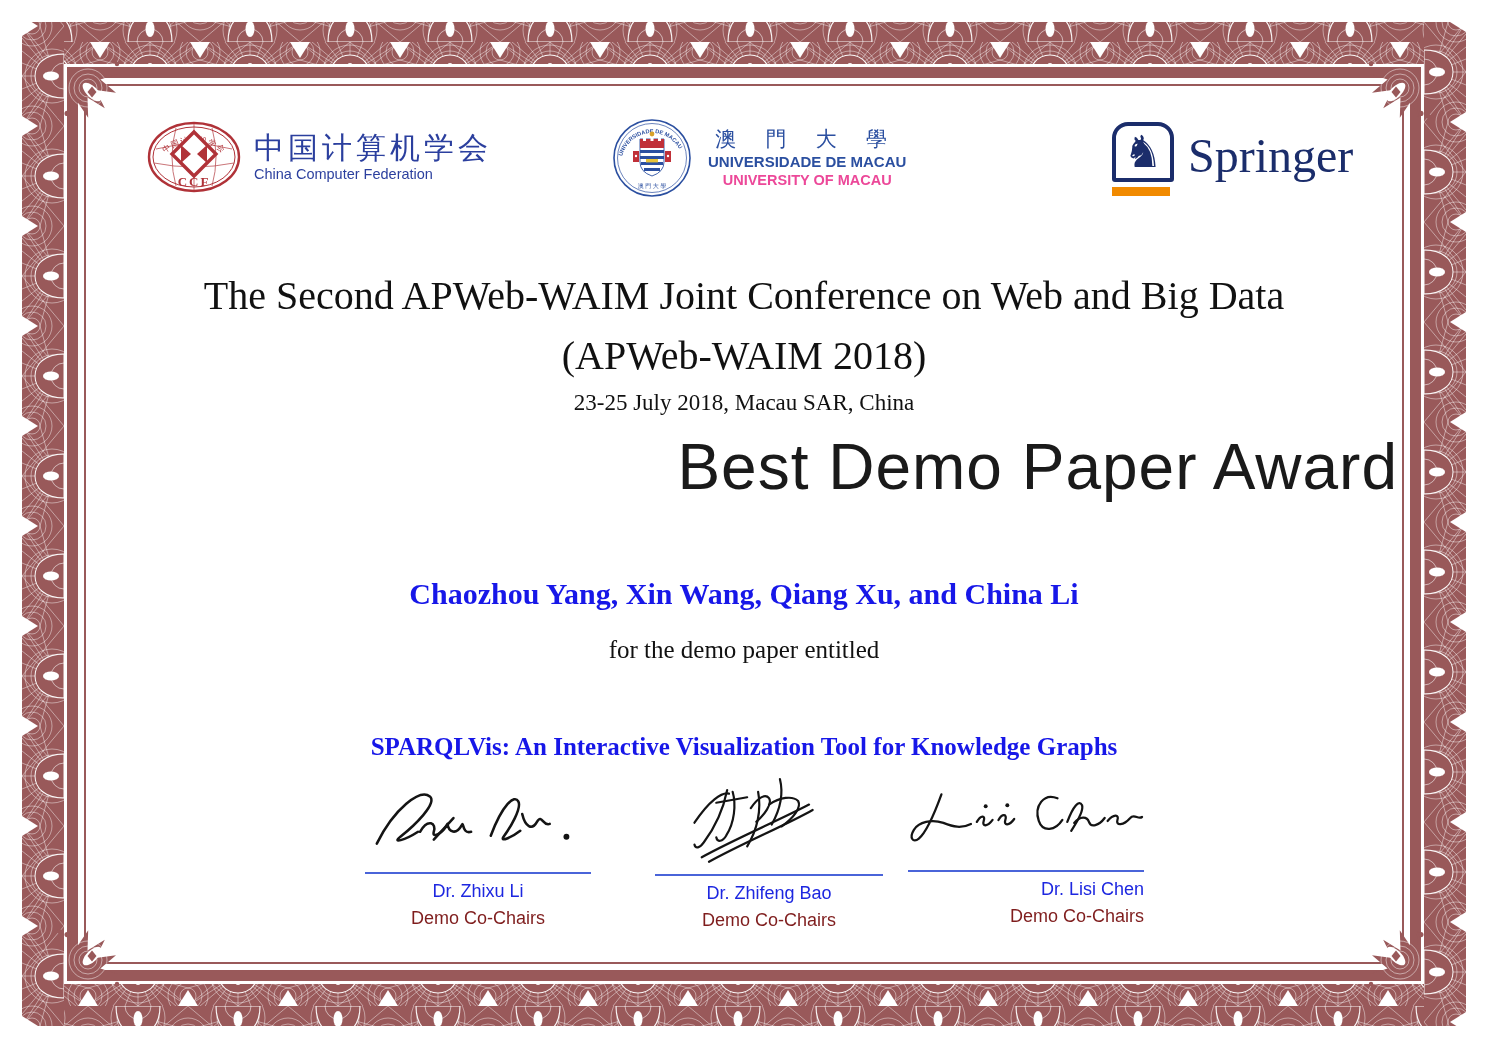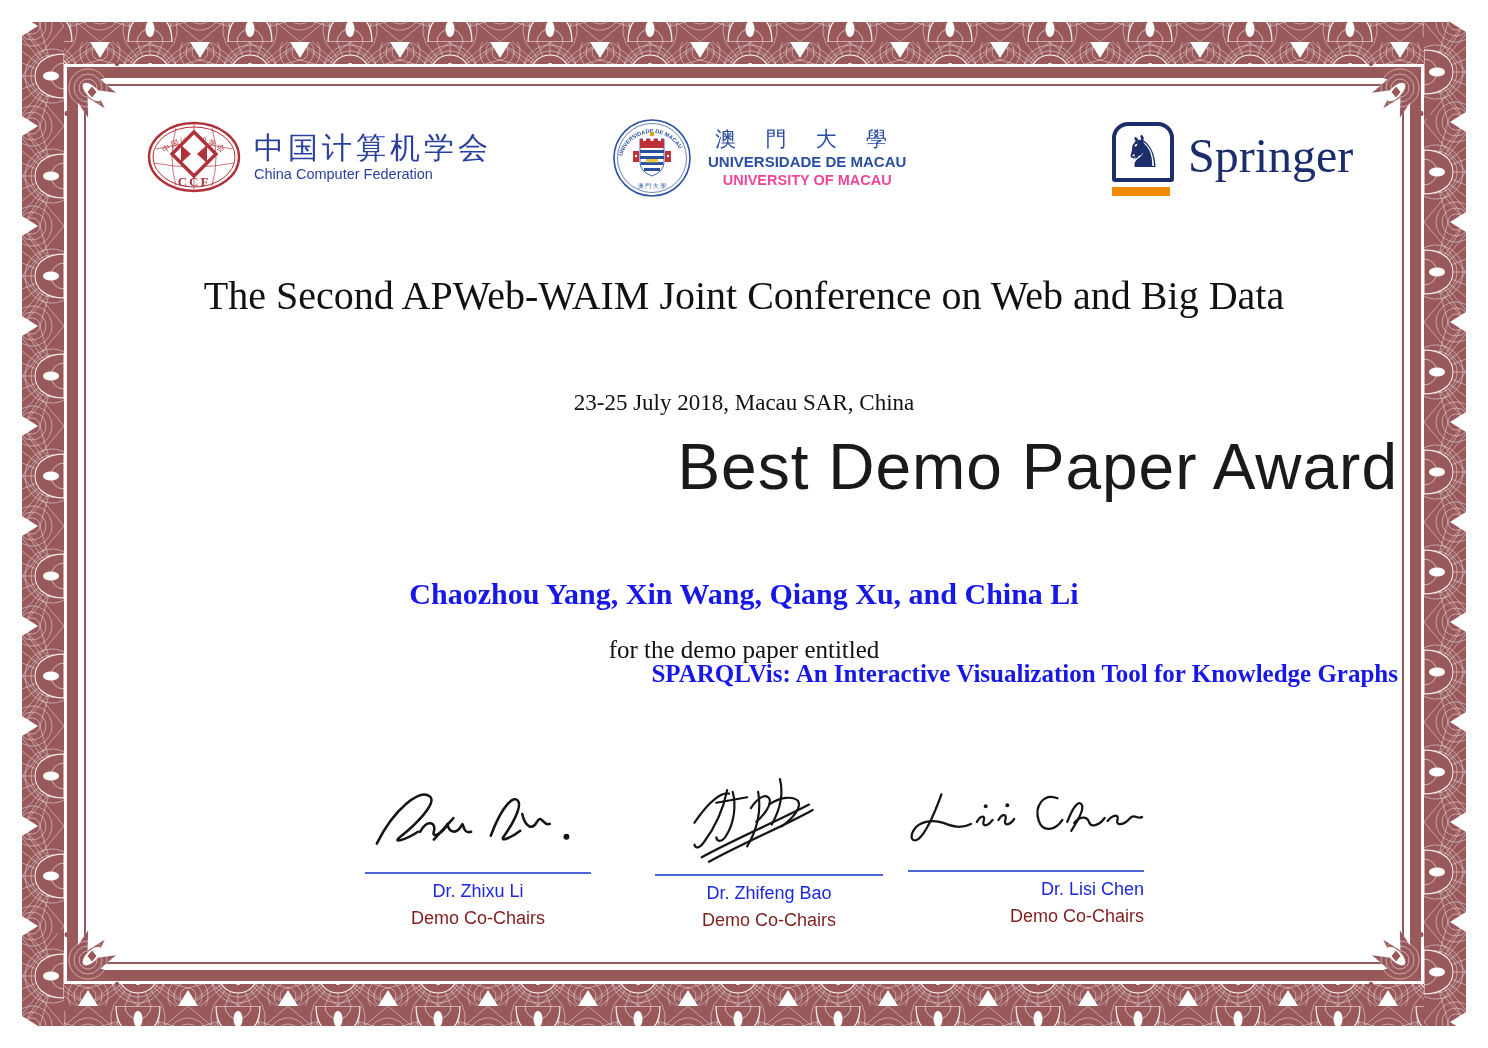--- a/index.html
+++ b/index.html
@@ -28,21 +28,21 @@
 
   
   .cline{position:absolute;left:90px;right:90px;text-align:center;}
   .title1{top:272px;font-size:40px;}
   .title2{top:332px;font-size:40px;}
   .dateline{top:390px;font-size:23px;}
   .award{top:430px;font-size:64px;font-family:"Liberation Sans",sans-serif;color:#1a1a1a;letter-spacing:1px;text-align:right;}
   .presented{top:527px;font-size:25px;}
   .recipients{top:577px;font-size:30px;font-weight:bold;color:#1717e8;}
   .paper-intro{top:636px;font-size:25px;}
-  .paper-title{top:660px;font-size:25px;font-weight:bold;color:#1717e8;text-align:right;}
+  .paper-title{top:733px;font-size:25px;font-weight:bold;color:#1717e8;}
 
   
   .sig-col{position:absolute;top:770px;text-align:center;font-family:"Liberation Sans",sans-serif;}
   .sig-col .sigimg{display:block;margin:0 auto;}
   .sig-rule{border:none;border-top:2px solid #4a64d9;margin:4px 0 0 0;}
   .sig-name{font-size:18px;color:#1d27e0;margin:7px 0 0 0;}
   .sig-role{font-size:18px;color:#7f1d1d;margin:6px 0 0 0;}
   .col1{left:365px;width:226px;}
   .col2{left:655px;width:228px;}
   .col3{left:908px;width:236px;text-align:right;}
@@ -193,20 +193,21 @@
     <div class="knight-wrap">
       <div class="knight-box">
         <span class="knight-glyph">♞</span>
       </div>
       <div class="springer-bar"></div>
     </div>
     <span class="springer-word">Springer</span>
   </div>
 
   <div class="cline title1">The Second APWeb-WAIM Joint Conference on Web and Big Data</div>
+  <div class="cline title2">(APWeb-WAIM 2018)</div>
   <div class="cline dateline">23-25 July 2018, Macau SAR, China</div>
   <div class="cline award">Best Demo Paper Award</div>
   <div class="cline recipients">Chaozhou Yang, Xin Wang, Qiang Xu, and China Li</div>
   <div class="cline paper-intro">for the demo paper entitled</div>
   <div class="cline paper-title">SPARQLVis: An Interactive Visualization Tool for Knowledge Graphs</div>
 
   <div class="sig-col col1">
     <svg class="sigimg" width="226" height="98" viewBox="0 0 230 90" xmlns="http://www.w3.org/2000/svg">
       <g fill="none" stroke="#141414" stroke-width="2.6" stroke-linecap="round" stroke-linejoin="round">
         <path d="M12,70 C30,34 56,14 66,22 C74,29 50,52 36,63 C27,70 40,67 54,58"></path>

